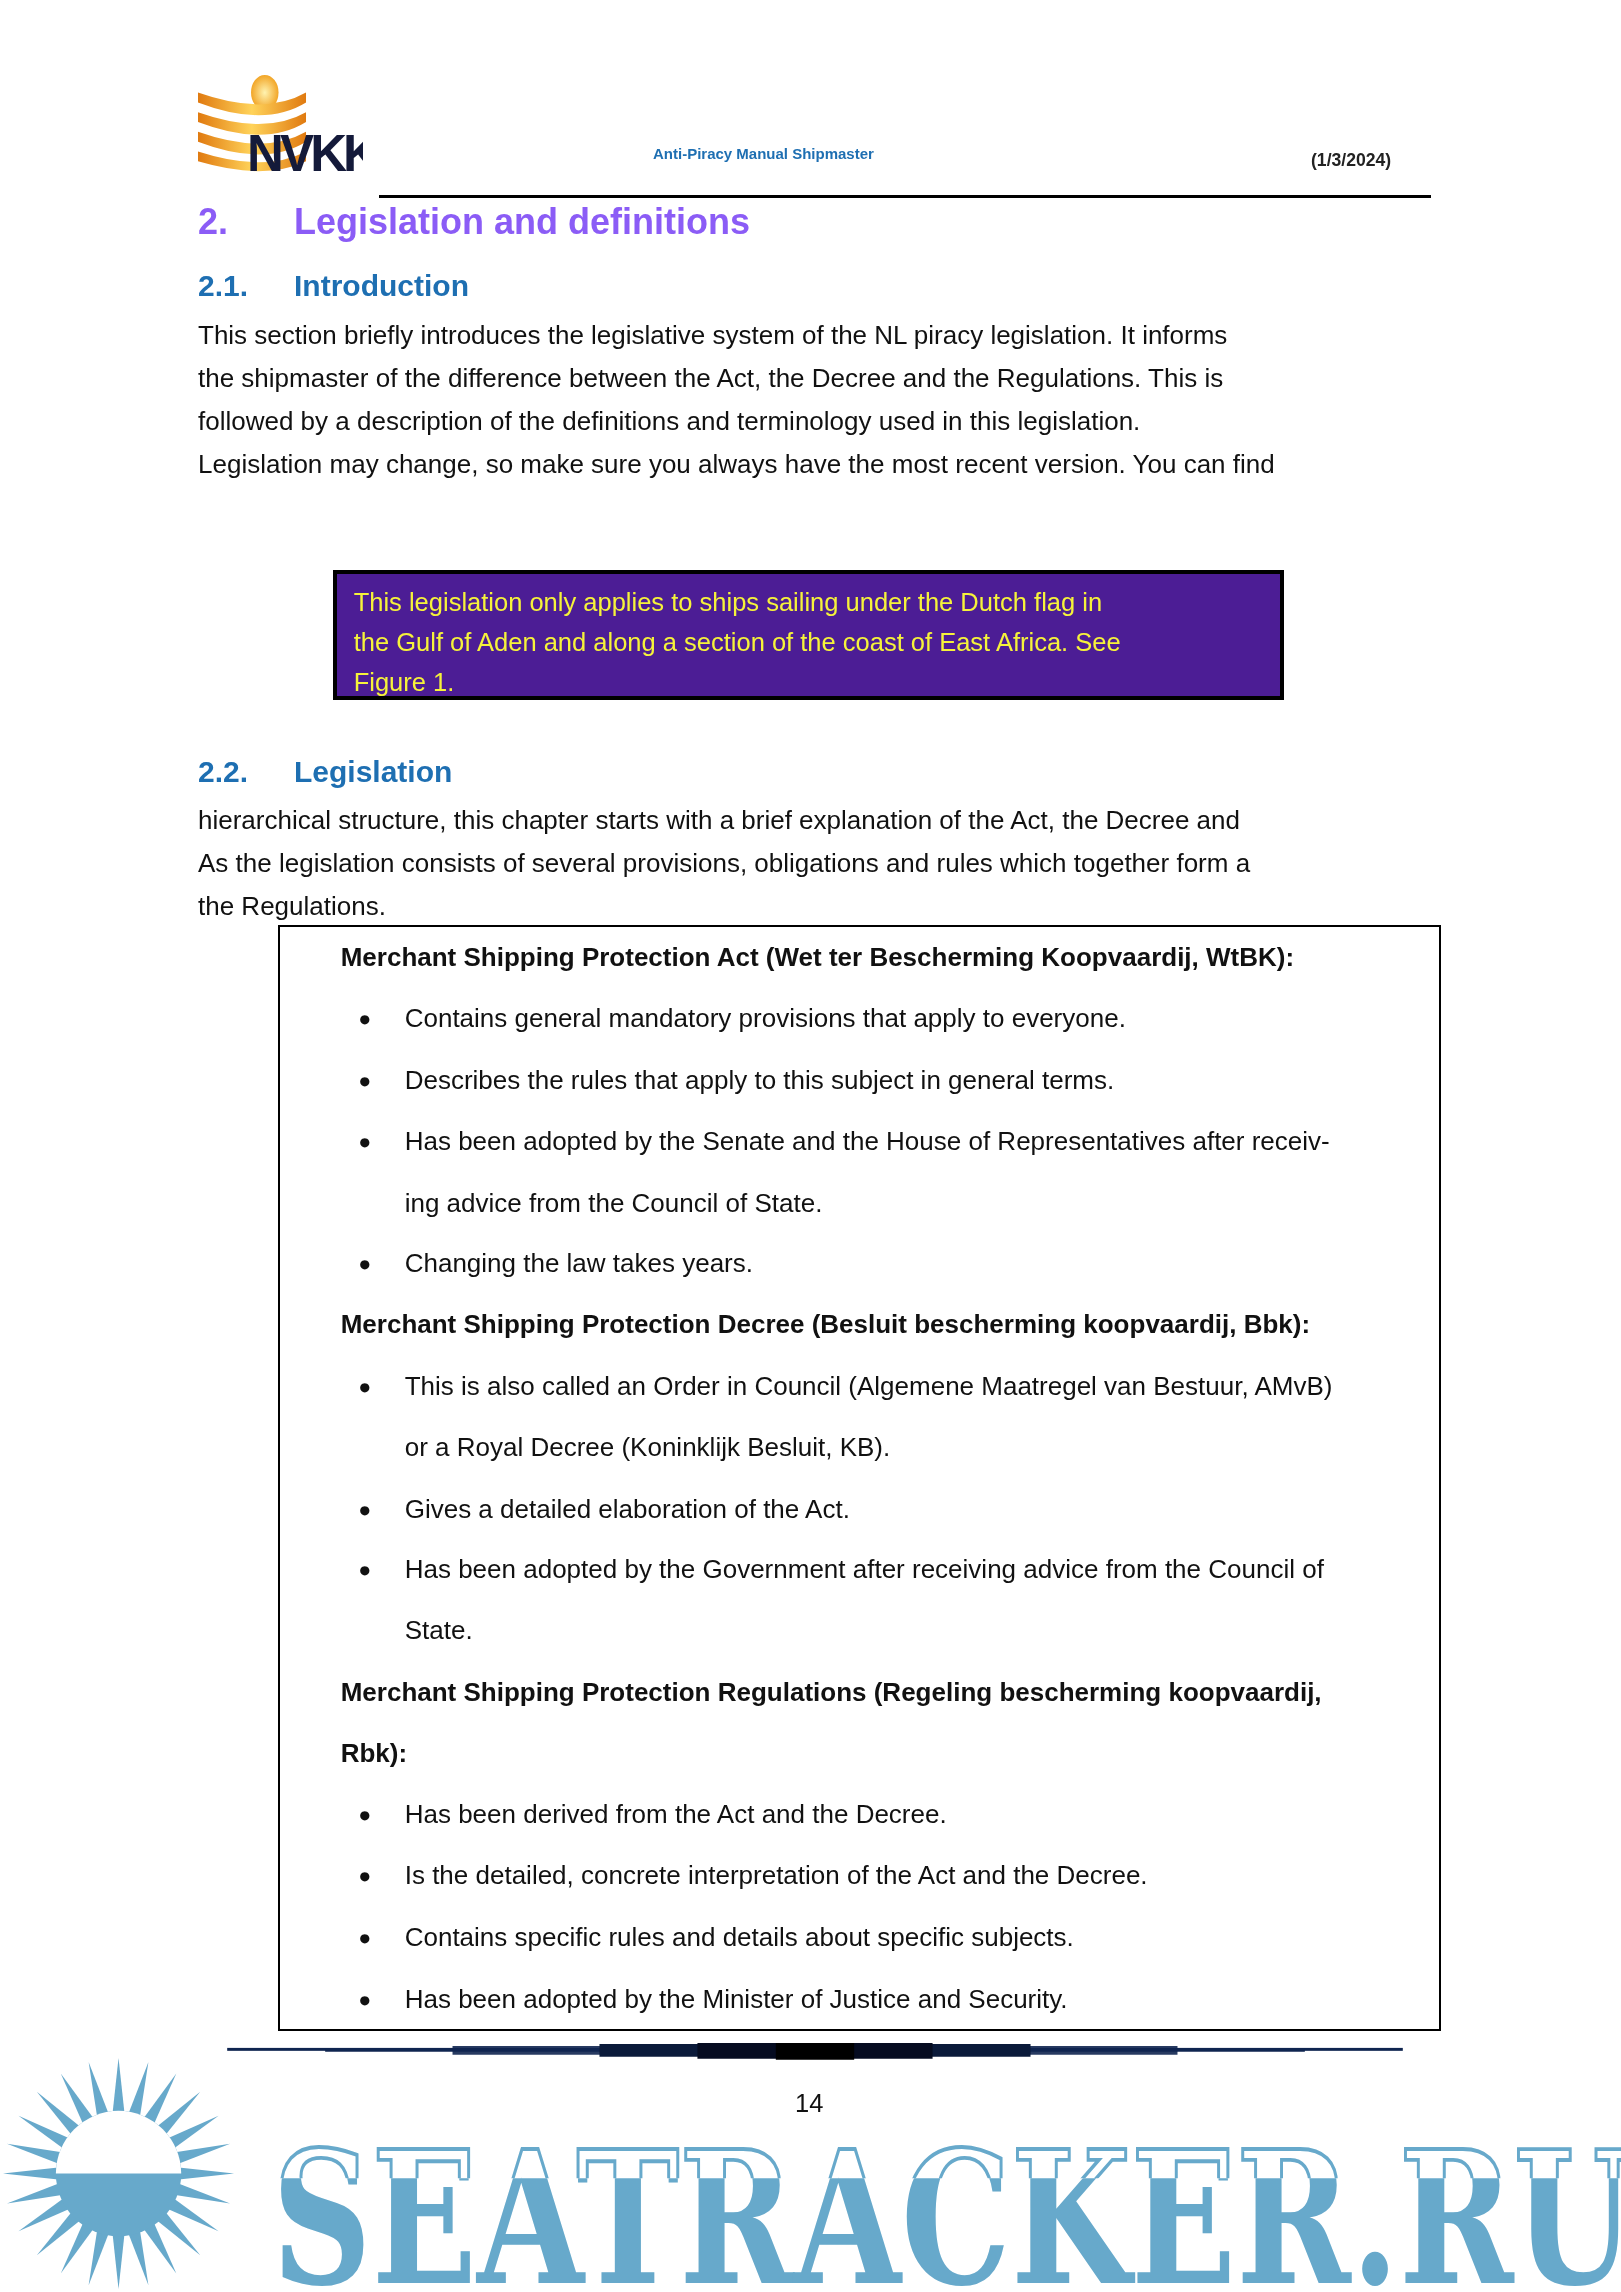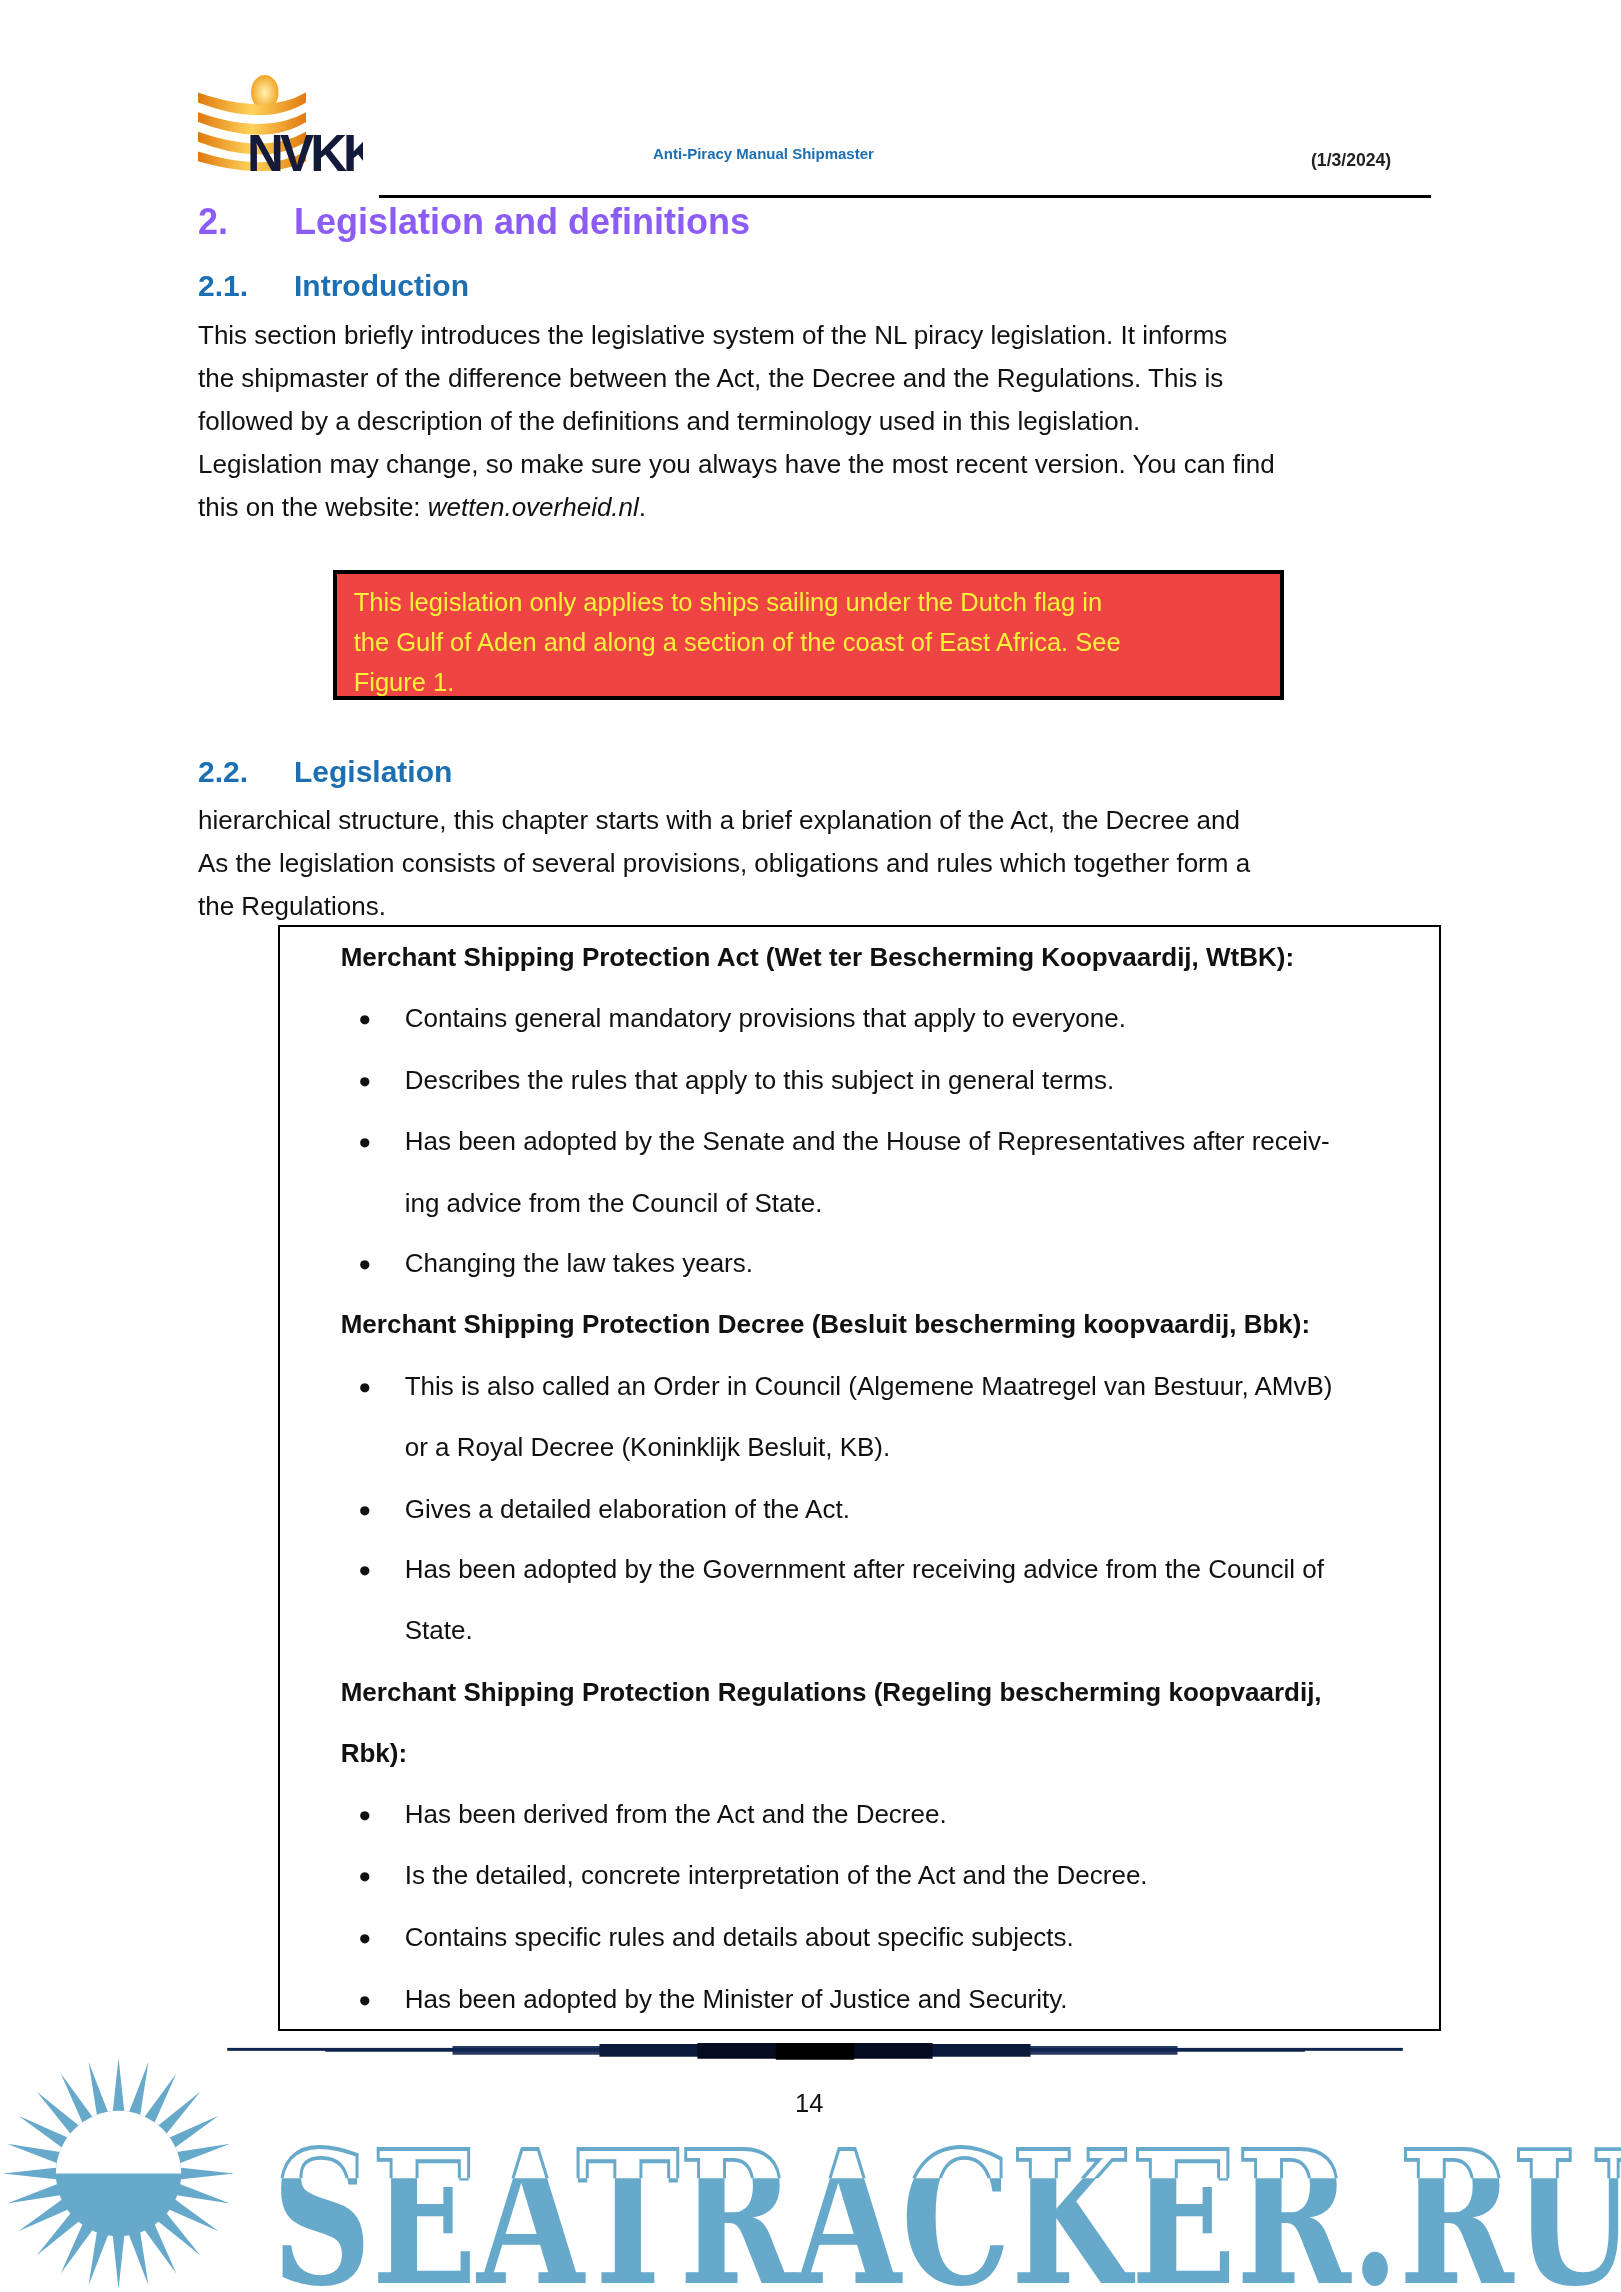--- a/index.html
+++ b/index.html
@@ -24,21 +24,21 @@
   #h-legis { left: 198px; top: 755px; }
   #h-legis .num { width: 96px; }
 
   .para { font-size: 26px; line-height: 43px; color: #111; width: 1255px; }
   #intro-para { left: 198px; top: 314px; }
   #legis-para { left: 198px; top: 799px; }
   .para em { font-style: italic; }
 
   
   #callout { left: 333px; top: 570px; width: 941px; height: 120px;
-             background: #ef4444; border: 4.9px solid #000; padding: 1px; }
+             background: #4c1d95; border: 4.9px solid #000; padding: 1px; }
   #callout-text { position: absolute; left: 16.7px; top: 7.8px; width: 912px;
                   font-size: 25.5px; line-height: 40px; color: #f6f33a; }
 
   
   #def-box { left: 278px; top: 925px; width: 1159px; height: 1102px; border: 2px solid #000;
              border-right-width: 2.9px; border-bottom-width: 2.9px; }
   .def-row { position: absolute; left: 14.7px; font-size: 26px; line-height: 29px; color: #111; white-space: nowrap; margin-left: 46px; }
   .def-heading { font-weight: bold; }
   .bullet { position: absolute; left: 17.6px; font-size: 21.6px; }
   .bullet-text { position: absolute; left: 64px; }
@@ -84,21 +84,20 @@
 </div>
 
 <div id="h-intro" class="abs h2">
   <span class="num">2.1.</span><span>Introduction</span>
 </div>
 <div id="intro-para" class="abs para">
   <div>This section briefly introduces the legislative system of the NL piracy legislation. It informs</div>
   <div>the shipmaster of the difference between the Act, the Decree and the Regulations. This is</div>
   <div>followed by a description of the definitions and terminology used in this legislation.</div>
   <div>Legislation may change, so make sure you always have the most recent version. You can find</div>
-  <div><span>this on the website: </span><em>wetten.overheid.nl</em><span>.</span></div>
 </div>
 
 <div id="callout" class="abs">
   <div id="callout-text">
     <div>This legislation only applies to ships sailing under the Dutch flag in</div>
     <div>the Gulf of Aden and along a section of the coast of East Africa. See</div>
     <div>Figure 1.</div>
   </div>
 </div>
 

